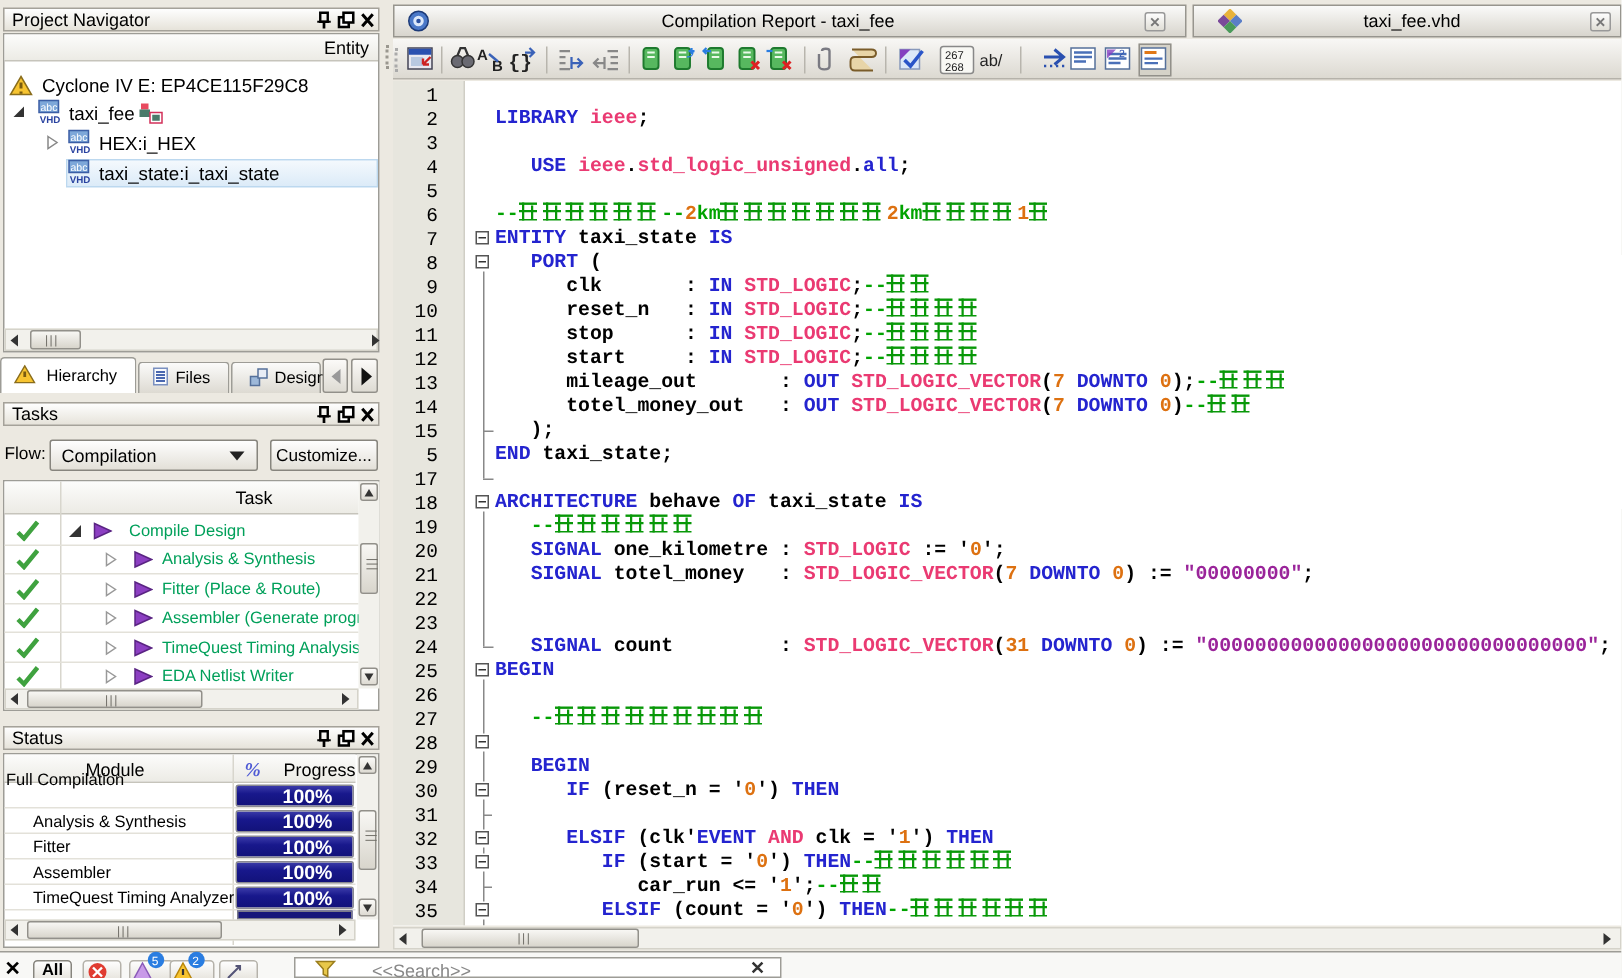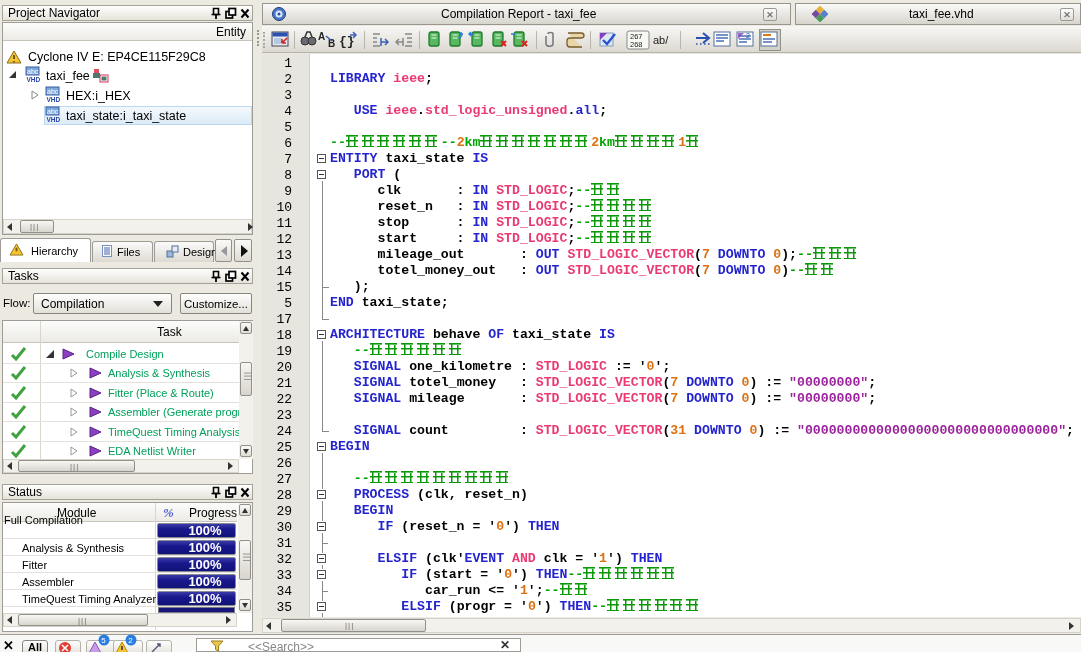--- a/index.html
+++ b/index.html
@@ -484,31 +484,29 @@
 <div class="crow mono" style="top:160.5px"><span>      stop      : </span><span class="k">IN</span><span> </span><span class="p">STD_LOGIC</span><span>;</span><span class="c">--</span><i class="cj"></i><i class="cj"></i><i class="cj"></i><i class="cj"></i></div>
 <div class="crow mono" style="top:176.5px"><span>      start     : </span><span class="k">IN</span><span> </span><span class="p">STD_LOGIC</span><span>;</span><span class="c">--</span><i class="cj"></i><i class="cj"></i><i class="cj"></i><i class="cj"></i></div>
 <div class="crow mono" style="top:192.5px"><span>      mileage_out       : </span><span class="k">OUT</span><span> </span><span class="p">STD_LOGIC_VECTOR</span><span>(</span><span class="n">7</span><span> </span><span class="k">DOWNTO</span><span> </span><span class="n">0</span><span>);</span><span class="c">--</span><i class="cj"></i><i class="cj"></i><i class="cj"></i></div>
 <div class="crow mono" style="top:208.5px"><span>      totel_money_out   : </span><span class="k">OUT</span><span> </span><span class="p">STD_LOGIC_VECTOR</span><span>(</span><span class="n">7</span><span> </span><span class="k">DOWNTO</span><span> </span><span class="n">0</span><span>)</span><span class="c">--</span><i class="cj"></i><i class="cj"></i></div>
 <div class="crow mono" style="top:224.5px"><span>   );</span></div>
 <div class="crow mono" style="top:240.5px"><span class="k">END</span><span> taxi_state;</span></div>
 <div class="crow mono" style="top:272.5px"><span class="k">ARCHITECTURE</span><span> behave </span><span class="k">OF</span><span> taxi_state </span><span class="k">IS</span></div>
 <div class="crow mono" style="top:288.5px"><span>   </span><span class="c">--</span><i class="cj"></i><i class="cj"></i><i class="cj"></i><i class="cj"></i><i class="cj"></i><i class="cj"></i></div>
 <div class="crow mono" style="top:304.5px"><span>   </span><span class="k">SIGNAL</span><span> one_kilometre : </span><span class="p">STD_LOGIC</span><span> := '</span><span class="n">0</span><span>';</span></div>
 <div class="crow mono" style="top:320.5px"><span>   </span><span class="k">SIGNAL</span><span> totel_money   : </span><span class="p">STD_LOGIC_VECTOR</span><span>(</span><span class="n">7</span><span> </span><span class="k">DOWNTO</span><span> </span><span class="n">0</span><span>) := </span><span class="s">"00000000"</span><span>;</span></div>
-<div class="crow mono" style="top:336.5px"><span>   </span><span class="k">SIGNAL</span><span> mileage       : </span><span class="p">STD_LOGIC_VECTOR</span><span>(</span><span class="n">7</span><span> </span><span class="k">DOWNTO</span><span> </span><span class="n">0</span><span>) := </span><span class="s">"00000000"</span><span>;</span></div>
 <div class="crow mono" style="top:368.5px"><span>   </span><span class="k">SIGNAL</span><span> count         : </span><span class="p">STD_LOGIC_VECTOR</span><span>(</span><span class="n">31</span><span> </span><span class="k">DOWNTO</span><span> </span><span class="n">0</span><span>) := </span><span class="s">"00000000000000000000000000000000"</span><span>;</span></div>
 <div class="crow mono" style="top:384.5px"><span class="k">BEGIN</span></div>
 <div class="crow mono" style="top:416.5px"><span>   </span><span class="c">--</span><i class="cj"></i><i class="cj"></i><i class="cj"></i><i class="cj"></i><i class="cj"></i><i class="cj"></i><i class="cj"></i><i class="cj"></i><i class="cj"></i></div>
-<div class="crow mono" style="top:432.5px"><span>   </span><span class="k">PROCESS</span><span> (clk, reset_n)</span></div>
 <div class="crow mono" style="top:448.5px"><span>   </span><span class="k">BEGIN</span></div>
 <div class="crow mono" style="top:464.5px"><span>      </span><span class="k">IF</span><span> (reset_n = '</span><span class="n">0</span><span>') </span><span class="k">THEN</span></div>
 <div class="crow mono" style="top:496.5px"><span>      </span><span class="k">ELSIF</span><span> (clk'</span><span class="k">EVENT</span><span> </span><span class="p">AND</span><span> clk = '</span><span class="n">1</span><span>') </span><span class="k">THEN</span></div>
 <div class="crow mono" style="top:512.5px"><span>         </span><span class="k">IF</span><span> (start = '</span><span class="n">0</span><span>') </span><span class="k">THEN</span><span class="c">--</span><i class="cj"></i><i class="cj"></i><i class="cj"></i><i class="cj"></i><i class="cj"></i><i class="cj"></i></div>
 <div class="crow mono" style="top:528.5px"><span>            car_run &lt;= '</span><span class="n">1</span><span>';</span><span class="c">--</span><i class="cj"></i><i class="cj"></i></div>
-<div class="crow mono" style="top:544.5px"><span>         </span><span class="k">ELSIF</span><span> (progr = '</span><span class="n">0</span><span>') </span><span class="k">THEN</span><span class="c">--</span><i class="cj"></i><i class="cj"></i><i class="cj"></i><i class="cj"></i><i class="cj"></i><i class="cj"></i></div>
+<div class="crow mono" style="top:544.5px"><span>         </span><span class="k">ELSIF</span><span> (count = '</span><span class="n">0</span><span>') </span><span class="k">THEN</span><span class="c">--</span><i class="cj"></i><i class="cj"></i><i class="cj"></i><i class="cj"></i><i class="cj"></i><i class="cj"></i></div>
 <div class="fold" style="left:55px;top:99.5px"></div>
 <div class="fold" style="left:55px;top:115.5px"></div>
 <div class="fold" style="left:55px;top:275.5px"></div>
 <div class="fold" style="left:55px;top:387.5px"></div>
 <div class="fold" style="left:55px;top:435.5px"></div>
 <div class="fold" style="left:55px;top:467.5px"></div>
 <div class="fold" style="left:55px;top:499.5px"></div>
 <div class="fold" style="left:55px;top:515.5px"></div>
 <div class="fold" style="left:55px;top:547.5px"></div>
 <div class="vline" style="left:59.5px;top:126.5px;height:138.0px"></div>

